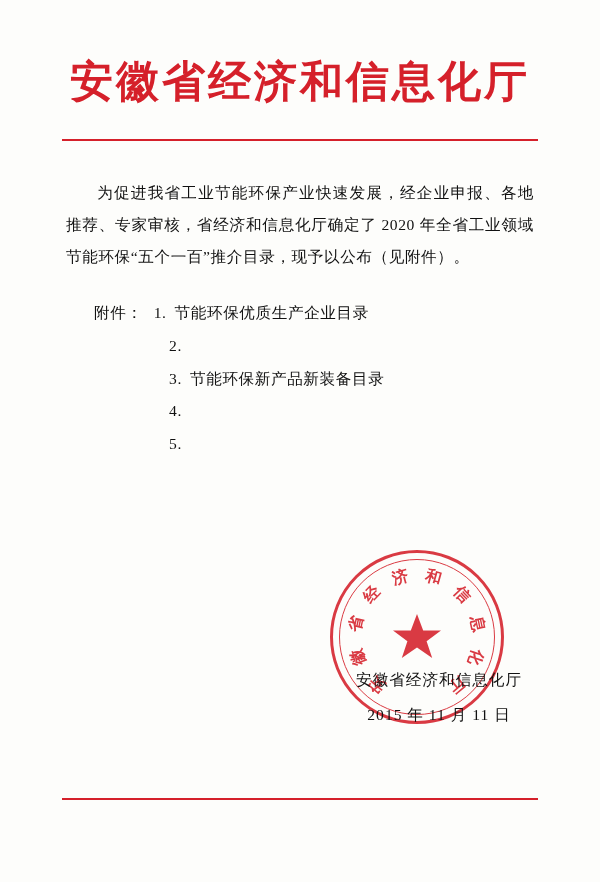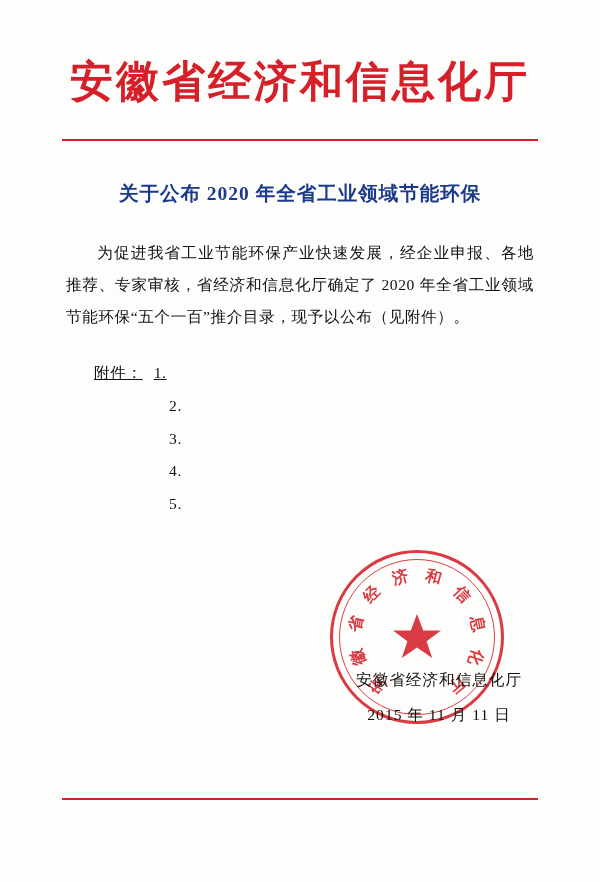--- a/index.html
+++ b/index.html
@@ -84,21 +84,20 @@
   
   .attachments {
     margin: 24px 0 0 28px;
     font-size: 15.6px;
     line-height: 2.1;
     letter-spacing: 0.6px;
   }
   .attach-head-row {
     display: flex;
     align-items: flex-end;
-    text-decoration: underline;
   }
   .attach-label {
     white-space: nowrap;
   }
   .attach-list {
     margin: 0;
     padding: 0;
     list-style: none;
   }
   .attach-item {
@@ -188,37 +187,38 @@
 
 <div class="page">
 
   <div class="masthead">
     <div class="masthead-title">安徽省经济和信息化厅</div>
   </div>
 
   <div class="rule-top"></div>
 
   <div class="doc-title">
-    <span class="doc-title-line">关于公布 2020 年全省工业领域节能环保</span>
   </div>
 
   <div class="body-area">
     <div class="para">为促进我省工业节能环保产业快速发展，经企业申报、各地推荐、专家审核，省经济和信息化厅确定了 2020 年全省工业领域节能环保“五个一百”推介目录，现予以公布（见附件）。</div>
 
     <div class="attachments">
       <div class="attach-head-row">
         <span class="attach-label">附件：</span>
         <span class="attach-num">1.</span>
+        <span class="attach-text">节能环保优质生产企业目录</span>
       </div>
       <ul class="attach-list attach-rest">
         <li class="attach-item">
           <span class="attach-num">2.</span>
         </li>
         <li class="attach-item">
           <span class="attach-num">3.</span>
+          <span class="attach-text">节能环保新产品新装备目录</span>
         </li>
         <li class="attach-item">
           <span class="attach-num">4.</span>
         </li>
         <li class="attach-item">
           <span class="attach-num">5.</span>
         </li>
       </ul>
     </div>
   </div>

